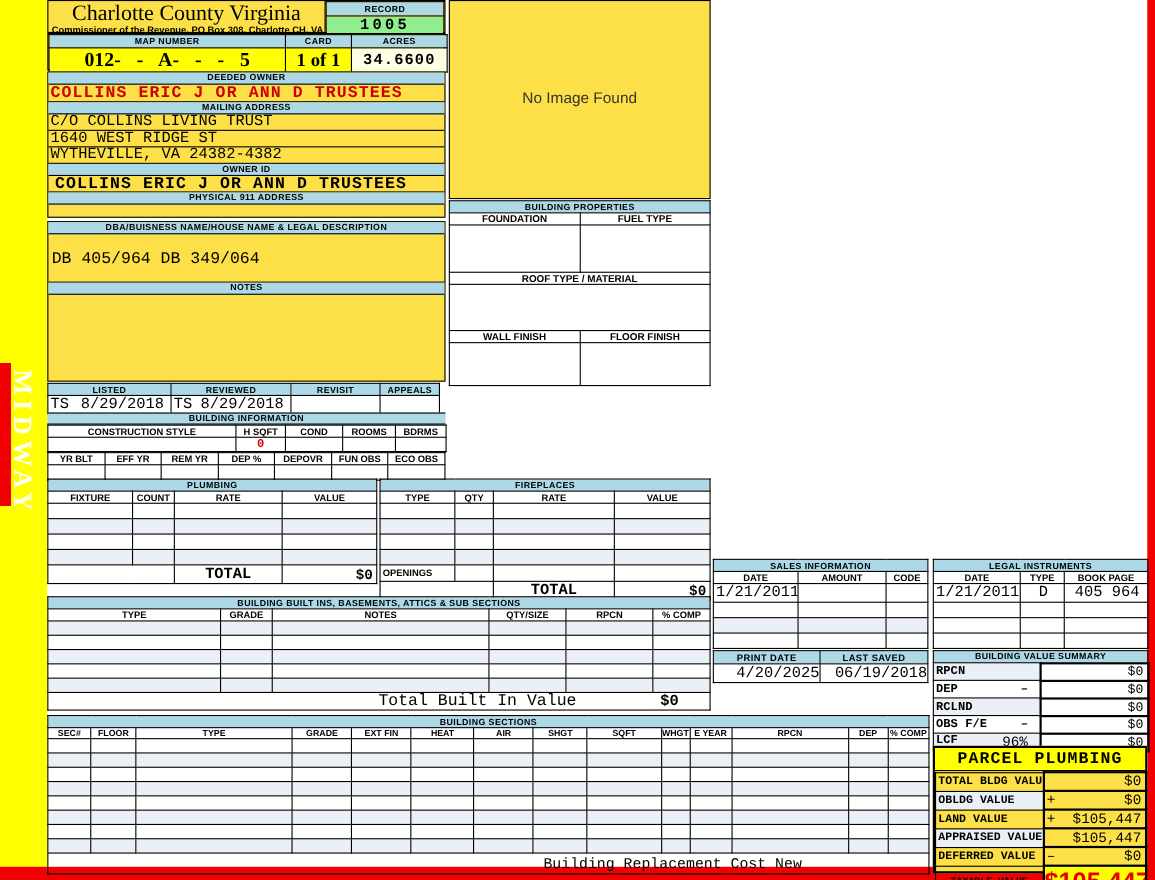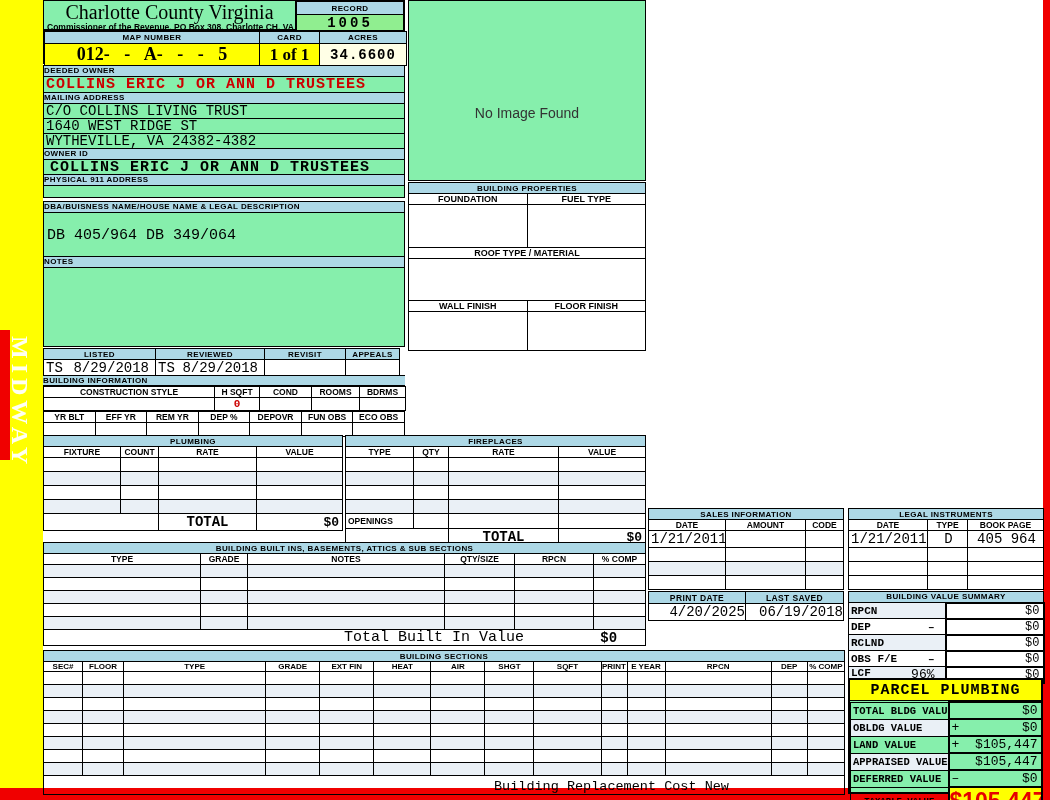--- a/index.html
+++ b/index.html
@@ -1,29 +1,29 @@
 <!DOCTYPE html>
 <html><head>
 <meta charset="utf-8">
 <style>
   *{box-sizing:border-box;margin:0;padding:0}
   html,body{background:#fff}
   #page{position:relative;width:1050px;height:800px;background:#fff;overflow:hidden;font-family:"Liberation Sans",sans-serif}
   .abs{position:absolute}
-  .box{position:absolute;border:1px solid #000;background:#86efac}
+  .box{position:absolute;border:1px solid #000;background:#fde047}
   
   #yellow-strip{position:absolute;left:0;top:0;width:43px;height:788px;background:#FFFF00}
   #red-left{position:absolute;left:0;top:330px;width:10px;height:130px;background:#F00000}
   #red-bottom{position:absolute;left:0;top:788px;width:1050px;height:12px;background:#F00000}
   #red-right{position:absolute;left:1043px;top:0;width:7px;height:800px;background:#F00000}
   #midway{position:absolute;left:6px;top:336px;writing-mode:vertical-rl;font-family:"Liberation Serif",serif;font-weight:bold;font-size:24px;letter-spacing:5px;color:#FFFFF2}
   
   table{border-collapse:collapse;table-layout:fixed;width:100%}
   td,th{border:1px solid #000;overflow:hidden;white-space:nowrap;padding:0;font-weight:normal;vertical-align:middle}
-  .strip{background:#ADD8E6;font:bold 8px "Liberation Sans",sans-serif;text-align:left;letter-spacing:.4px}
+  .strip{background:#ADD8E6;font:bold 8px "Liberation Sans",sans-serif;text-align:center;letter-spacing:.4px}
   div.strip{border-top:1px solid #000;border-bottom:1px solid #000;height:11px;line-height:10px}
   tr.striprow td{background:#ADD8E6;font:bold 8px "Liberation Sans",sans-serif;text-align:center;letter-spacing:.4px;height:11px}
   tr.ch td{font:bold 8.5px "Liberation Sans",sans-serif;text-align:center;background:#fff;height:10px}
   .stripe-even tbody.fill tr:nth-child(even) td{background:#EAF0F6}
   .stripe-odd  tbody.fill tr:nth-child(odd)  td{background:#EAF0F6}
   
   #header-box{left:43px;top:0;width:362px;height:30px;display:flex}
   #title-wrap{width:252px;border-right:1px solid #000}
   #county-title{font-family:"Liberation Serif",serif;font-size:20px;text-align:center;line-height:20px;margin-top:1px}
   #county-sub{font:bold 8.5px "Liberation Sans",sans-serif;padding-left:3px}
@@ -72,21 +72,21 @@
   .bi-foot .t{font:15px "Liberation Mono",monospace;margin-left:300px}
   .bi-foot .v{font:bold 14px "Liberation Mono",monospace;margin-left:auto;margin-right:28px}
   
   #sections-box{left:43px;top:650px;width:802px;height:143px}
   #sections-tbl tbody.fill tr{height:13px}
   #sections-tbl tr.ch td{font-size:8px}
   .sec-foot{height:15px}
   .sec-foot span{font:13.5px "Liberation Mono",monospace;margin-left:450px}
   
   #noimg-box{left:408px;top:0;width:238px;height:181px}
-  #noimg-box div{text-align:center;margin-top:104px;font:14px "Liberation Sans",sans-serif;color:#333}
+  #noimg-box div{text-align:center;margin-top:80px;font:14px "Liberation Sans",sans-serif;color:#333}
   #bprops-box{left:408px;top:182px;width:238px;height:164px}
   .bp-h{font:bold 9px "Liberation Sans",sans-serif;text-align:center;height:10px}
   #sales-box{left:648px;top:508px;width:195px;height:78px}
   #legal-box{left:848px;top:508px;width:195px;height:78px}
   .dategrid tbody.fill tr{height:14px}
   .cell-mono{font:14px "Liberation Mono",monospace;padding-left:2px}
   
   #pdate-box{left:648px;top:591px;width:195px;height:28px}
   #pdate-tbl tr.vals td{height:15px;font:14px "Liberation Mono",monospace;text-align:right}
   #pdate-tbl tr.striprow td{height:12px;font-size:8.5px}
@@ -492,21 +492,21 @@
       <tr class="ch">
         <td>SEC#</td>
         <td>FLOOR</td>
         <td>TYPE</td>
         <td>GRADE</td>
         <td>EXT FIN</td>
         <td>HEAT</td>
         <td>AIR</td>
         <td>SHGT</td>
         <td>SQFT</td>
-        <td>PRINT</td>
+        <td>WHGT</td>
         <td>E YEAR</td>
         <td>RPCN</td>
         <td>DEP</td>
         <td>% COMP</td>
       </tr>
       </tbody>
         <tbody class="fill">
           <tr>
             <td></td>
             <td></td>

